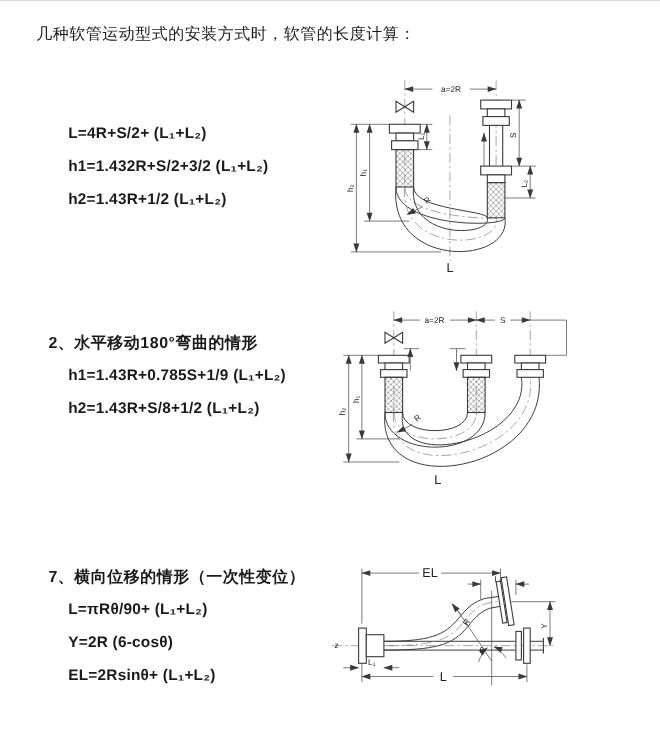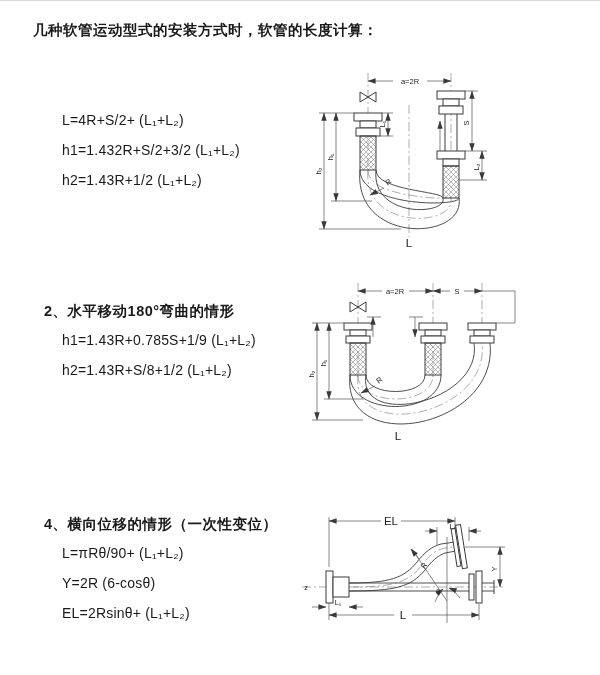--- a/index.html
+++ b/index.html
@@ -2,26 +2,26 @@
 <html><head>
 <meta charset="utf-8">
 <style>
   html,body{margin:0;padding:0;}
   body{
     width:600px;height:675px;position:relative;background:#ffffff;
     font-family:"Liberation Sans","DejaVu Sans",sans-serif;color:#1a1a1a;
     overflow:hidden;border-top:1px solid #d9d9d9;border-bottom:1px solid #d9d9d9;
   }
   .title{
-    position:absolute;left:33px;top:20px;font-size:14.5px;font-weight:700;
+    position:absolute;left:33px;top:20px;font-size:14.5px;font-weight:400;
     letter-spacing:0.5px;
   }
   .section{position:absolute;left:44px;}
   .heading{font-size:14.5px;font-weight:600;letter-spacing:0.5px;margin:0 0 4px 0;}
-  .formula{font-size:14px;font-weight:400;margin-left:18px;line-height:30px;letter-spacing:0.2px;}
+  .formula{font-size:14px;font-weight:700;margin-left:18px;line-height:30px;letter-spacing:0.2px;}
   svg{position:absolute;}
   .tn{stroke:#555;stroke-width:0.7;fill:none;}                 
   .ln{stroke:#3a3a3a;stroke-width:1;fill:none;}                
   .hs{stroke:#3a3a3a;stroke-width:0.9;fill:none;}              
   .cl{stroke:#777;stroke-width:0.6;fill:none;stroke-dasharray:9 3 2 3;}  
   .fw{fill:#ffffff;stroke:#3a3a3a;stroke-width:1;}             
   text.dim{font-family:"Liberation Sans","DejaVu Sans",sans-serif;font-size:7.5px;fill:#222;}
   text.big{font-family:"Liberation Sans","DejaVu Sans",sans-serif;font-size:11.5px;fill:#222;}
 </style>
 </head>
@@ -35,21 +35,21 @@
   <div class="formula">h2=1.43R+1/2 (L₁+L₂)</div>
 </div>
 
 <div class="section" style="top:301px">
   <div class="heading">2、水平移动180°弯曲的情形</div>
   <div class="formula">h1=1.43R+0.785S+1/9 (L₁+L₂)</div>
   <div class="formula">h2=1.43R+S/8+1/2 (L₁+L₂)</div>
 </div>
 
 <div class="section" style="top:514px">
-  <div class="heading">4、横向位移的情形（一次性变位）</div>
+  <div class="heading">7、横向位移的情形（一次性变位）</div>
   <div class="formula">L=πRθ/90+ (L₁+L₂)</div>
   <div class="formula">Y=2R (6-cosθ)</div>
   <div class="formula">EL=2Rsinθ+ (L₁+L₂)</div>
 </div>
 
 <svg width="280" height="195" viewBox="0 0 280 195" style="left:306px;top:66px">
   <defs>
     <marker id="ar1" markerUnits="userSpaceOnUse" markerWidth="9" markerHeight="9" viewBox="0 0 10 10" refX="9" refY="5" orient="auto-start-reverse">
       <path d="M0.5,2 L9.5,5 L0.5,8 Z" fill="#3a3a3a"></path>
     </marker>

